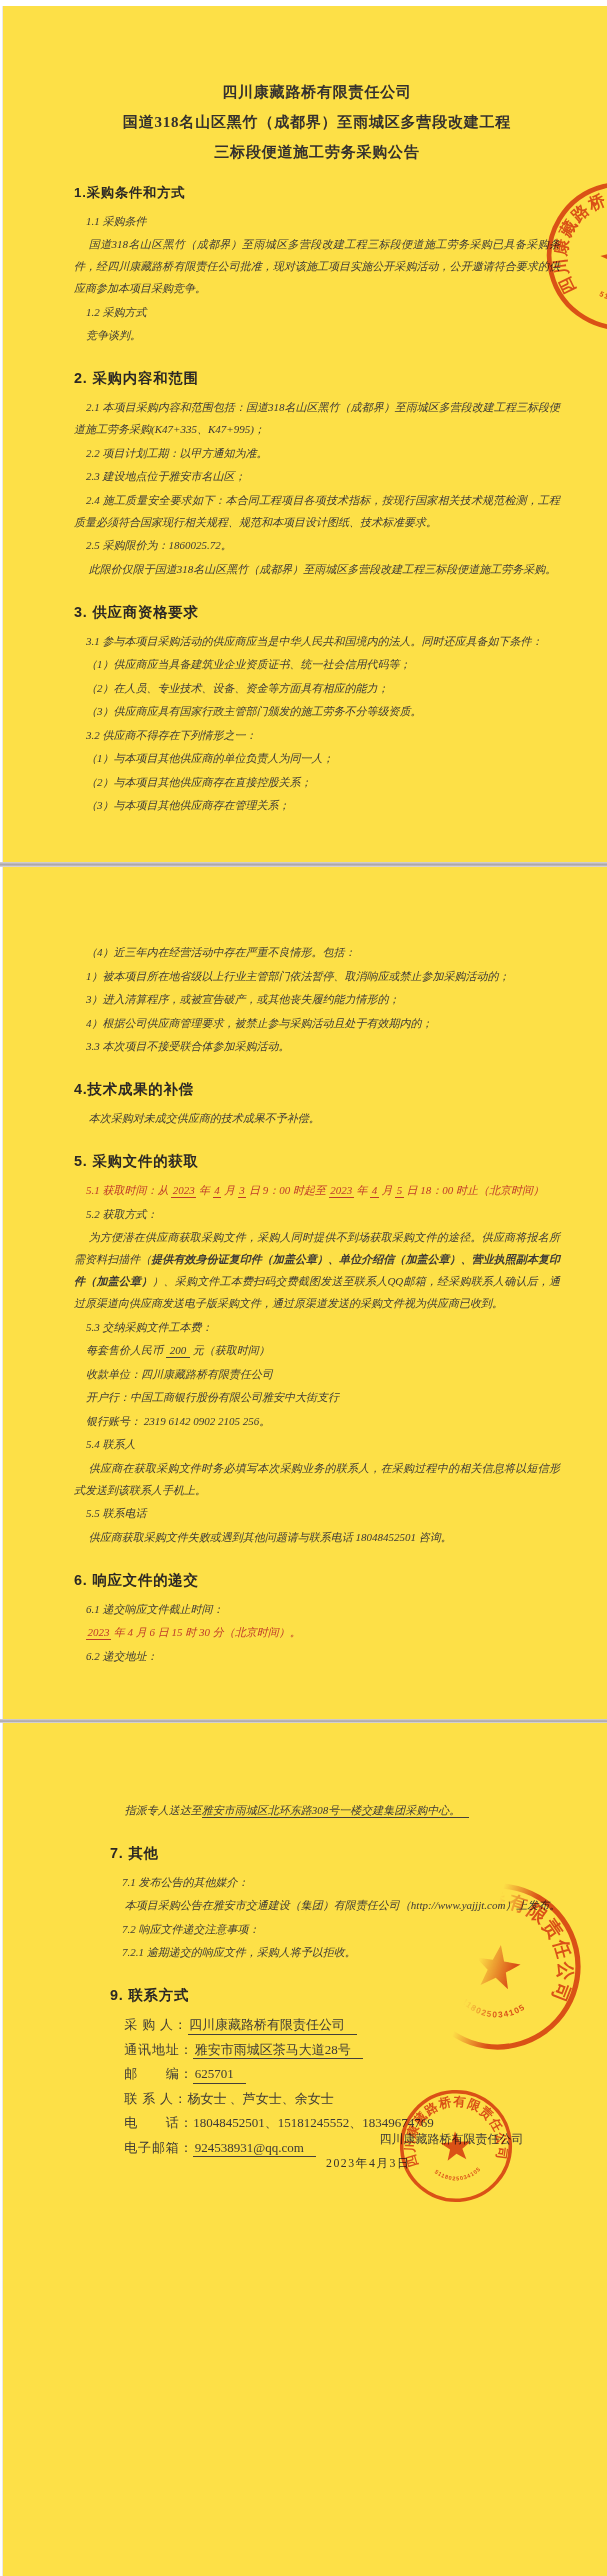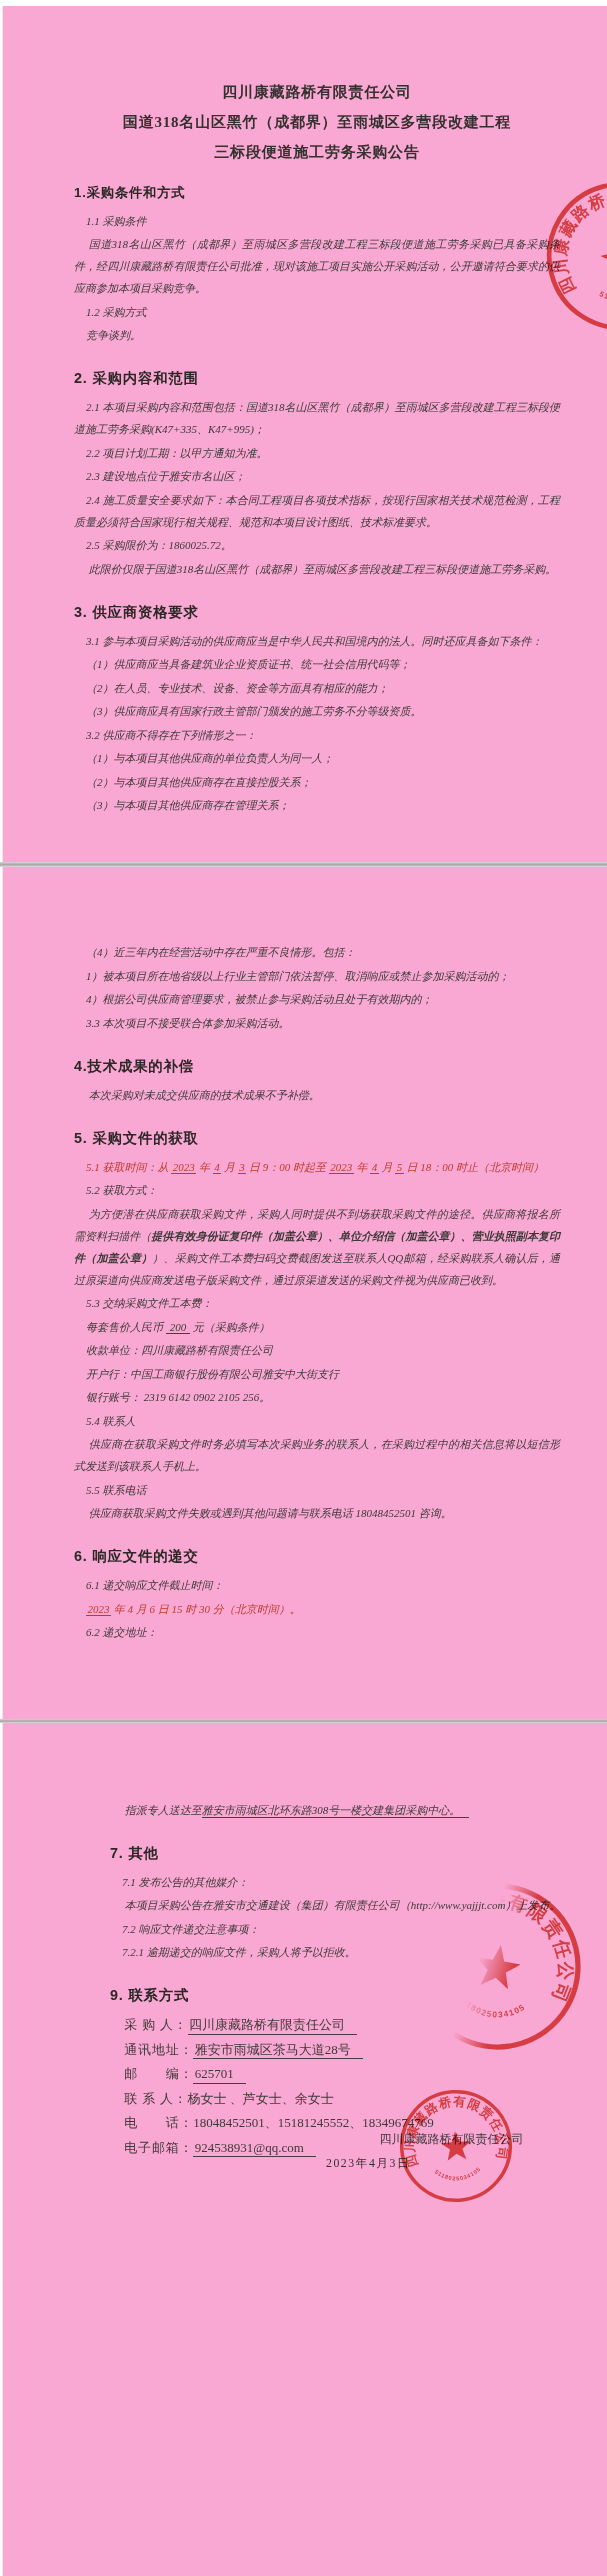--- a/index.html
+++ b/index.html
@@ -1,19 +1,19 @@
 <!DOCTYPE html>
 <html style="font-size:12px"><head>
 <meta charset="utf-8">
 <style>
   html,body{margin:0;padding:0;background:#ffffff;}
   body{width:607px;font-family:"Liberation Serif","DejaVu Serif",serif;color:#3e3a37;}
   .scan{width:607px;}
   .topstrip{height:6px;background:#ffffff;}
-  .page{position:relative;width:607px;overflow:hidden;background:#f9a8d4;box-shadow:inset 2.3px 0 0 #ffffff, inset 3px 0 0 #e4dee0;}
+  .page{position:relative;width:607px;overflow:hidden;background:#fde047;box-shadow:inset 2.3px 0 0 #ffffff, inset 3px 0 0 #e4dee0;}
   #page1{height:856px;}
   #page2{height:852px;}
   #page3{height:853px;padding-left:36px;}
   .gap{height:4.6px;background:linear-gradient(#d9d5d6,#a8a3a5 55%,#e3dfe0);}
   .content{padding:0 47px 0 74px;}
   .titles{padding-top:71px;}
   .title{text-align:center;font-size:15px;font-weight:700;line-height:30px;letter-spacing:0.8px;color:#35312e;}
   .bighead{font-family:"Liberation Sans","DejaVu Sans",sans-serif;font-weight:700;font-size:14.4px;line-height:23px;color:#2c2825;margin:21px 0 6px;letter-spacing:0.8px;}
   .h1small{font-size:13.3px;margin-top:13.7px;}
   .p{font-size:11px;line-height:22px;margin:1.5px 0 0;text-align:justify;font-style:italic;}
@@ -83,35 +83,36 @@
       <polygon points="100,75 93.5,93.1 74.3,93.7 89.5,105.4 84.1,123.8 100,113 115.9,123.8 110.5,105.4 125.7,93.7 106.5,93.1" fill="#d84a3c"></polygon>
     </svg>
   </div>
 
   <div class="gap"></div>
 
   <div class="page" id="page2">
     <div class="content" style="padding-top:73px;">
       <p class="p i1">（4）近三年内在经营活动中存在严重不良情形。包括：</p>
       <p class="p i1">1）被本项目所在地省级以上行业主管部门依法暂停、取消响应或禁止参加采购活动的；</p>
+      <p class="p i1">3）进入清算程序，或被宣告破产，或其他丧失履约能力情形的；</p>
       <p class="p i1">4）根据公司供应商管理要求，被禁止参与采购活动且处于有效期内的；</p>
       <p class="p i1">3.3 本次项目不接受联合体参加采购活动。</p>
       <div class="bighead">4.技术成果的补偿</div>
       <p class="p ind">本次采购对未成交供应商的技术成果不予补偿。</p>
       <div class="bighead">5. 采购文件的获取</div>
       <p class="p i1 red">
         <span>5.1 获取时间：从 </span><span class="ur">2023</span><span> 年 </span><span class="ur">4</span><span> 月 </span><span class="ur">3</span><span> 日 9：00 时起至 </span><span class="ur">2023</span><span> 年 </span><span class="ur">4</span><span> 月 </span><span class="ur">5</span><span> 日 18：00 时止（北京时间）</span>
       </p>
       <p class="p i1">5.2 获取方式：</p>
       <p class="p ind">
         <span>为方便潜在供应商获取采购文件，采购人同时提供不到场获取采购文件的途径。供应商将报名所需资料扫描件（</span><span class="bold">提供有效身份证复印件（加盖公章）、单位介绍信（加盖公章）、营业执照副本复印件（加盖公章）</span><span>）、采购文件工本费扫码交费截图发送至联系人QQ邮箱，经采购联系人确认后，通过原渠道向供应商发送电子版采购文件，通过原渠道发送的采购文件视为供应商已收到。</span>
       </p>
       <p class="p i1">5.3 交纳采购文件工本费：</p>
       <p class="p i1">
-        <span>每套售价人民币 </span><span class="ub">200</span><span> 元（采购条件）</span>
+        <span>每套售价人民币 </span><span class="ub">200</span><span> 元（获取时间）</span>
       </p>
       <p class="p i1">收款单位：四川康藏路桥有限责任公司</p>
       <p class="p i1">开户行：中国工商银行股份有限公司雅安中大街支行</p>
       <p class="p i1">银行账号： 2319 6142 0902 2105 256。</p>
       <p class="p i1">5.4 联系人</p>
       <p class="p ind">供应商在获取采购文件时务必填写本次采购业务的联系人，在采购过程中的相关信息将以短信形式发送到该联系人手机上。</p>
       <p class="p i1">5.5 联系电话</p>
       <p class="p ind">供应商获取采购文件失败或遇到其他问题请与联系电话 18048452501 咨询。</p>
       <div class="bighead">6. 响应文件的递交</div>
       <p class="p i1">6.1 递交响应文件截止时间：</p>

